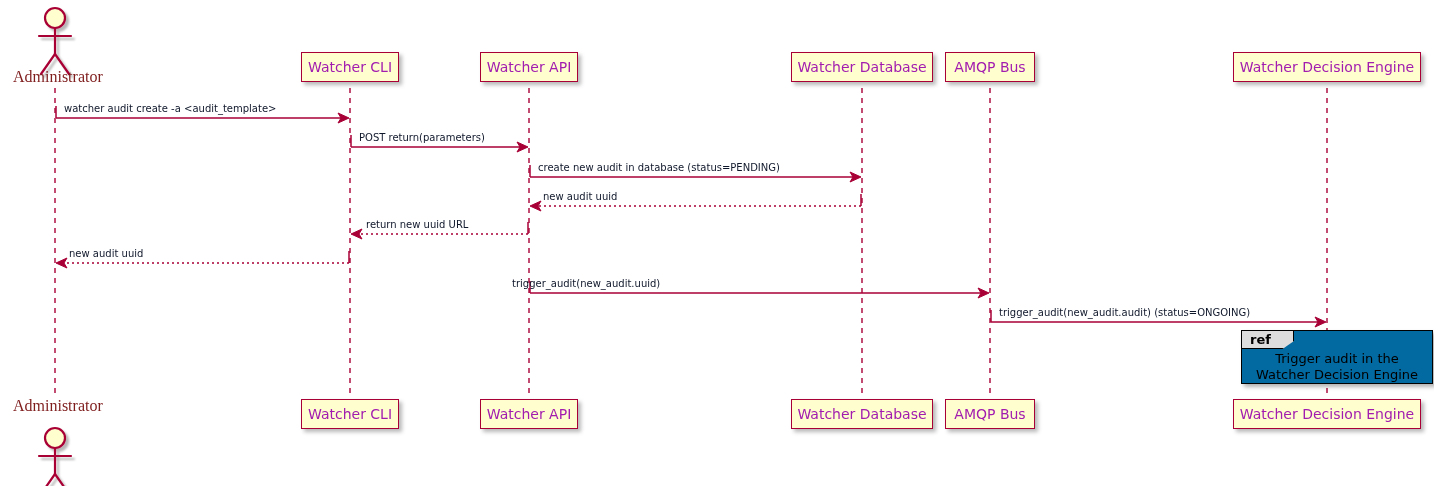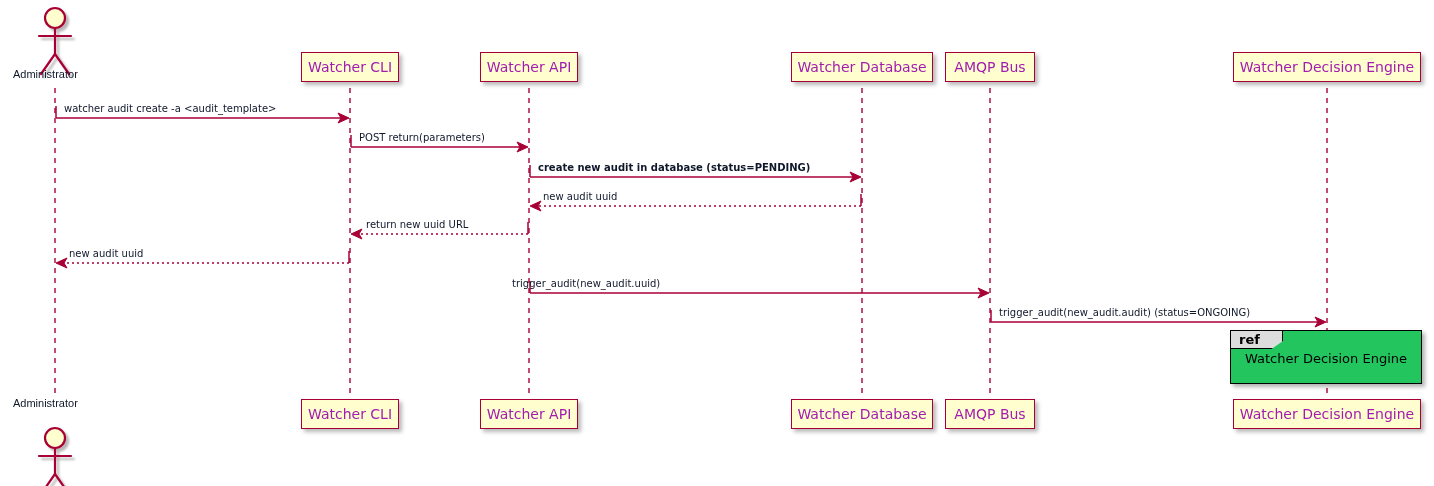--- a/index.html
+++ b/index.html
@@ -35,41 +35,42 @@
     justify-content: center;
     box-sizing: border-box;
     color: #a21caf;
     font-size: 14px;
     font-family: "DejaVu Sans", sans-serif;
     white-space: nowrap;
     line-height: 1;
   }
   .actor-label {
     position: absolute;
-    color: #0f172a;
-    font-size: 11px;
-    font-family: Liberation Sans, sans-serif;
+    color: #7f1d1d;
+    font-size: 16px;
+    font-family: Liberation Serif, serif;
     white-space: nowrap;
   }
   
   .msg-label {
     position: absolute;
     color: #0f172a;
     font-size: 10px;
     font-family: "DejaVu Sans", sans-serif;
     white-space: nowrap;
     line-height: 1;
   }
   
   .ref-box {
     position: absolute;
-    background: #22c55e;
+    background: #0369a1;
     border: 1.5px solid #000000;
     box-shadow: 3px 3px 4px rgba(0,0,0,0.30);
     box-sizing: border-box;
+    margin-left: 11px;
   }
   .ref-tab {
     position: absolute;
     left: 0;
     top: 0;
     height: 18px;
     background: #DDDDDD;
     border-right: 1.5px solid #000000;
     border-bottom: 1.5px solid #000000;
     box-sizing: border-box;
@@ -170,29 +171,30 @@
       <div class="participant-box" style="left: 791px; top: 399px; width: 142px; height: 30px;">Watcher Database</div>
       <div class="participant-box" style="left: 945px; top: 52px; width: 90px; height: 30px;">AMQP Bus</div>
       <div class="participant-box" style="left: 945px; top: 399px; width: 90px; height: 30px;">AMQP Bus</div>
       <div class="participant-box" style="left: 1233px; top: 52px; width: 188px; height: 30px;">Watcher Decision Engine</div>
       <div class="participant-box" style="left: 1233px; top: 399px; width: 188px; height: 30px;">Watcher Decision Engine</div>
     </div>
 
   <div id="label-layer">
       <div class="msg-label" style="left: 64px; top: 104px;">watcher audit create -a &lt;audit_template&gt;</div>
       <div class="msg-label" style="left: 359px; top: 133px;">POST return(parameters)</div>
-      <div class="msg-label" style="left: 538px; top: 163px; font-weight: bold;">create new audit in database (status=PENDING)</div>
+      <div class="msg-label" style="left: 538px; top: 163px;">create new audit in database (status=PENDING)</div>
       <div class="msg-label" style="left: 543px; top: 192px;">new audit uuid</div>
       <div class="msg-label" style="left: 366px; top: 220px;">return new uuid URL</div>
       <div class="msg-label" style="left: 69px; top: 249px;">new audit uuid</div>
       <div class="msg-label" style="left: 512px; top: 279px;">trigger_audit(new_audit.uuid)</div>
       <div class="msg-label" style="left: 999px; top: 308px;">trigger_audit(new_audit.audit) (status=ONGOING)</div>
     </div>
 
   <div class="ref-box" id="ref-box" style="left: 1230px; top: 330px; width: 192px; height: 54px;">
     <div class="ref-tab" id="ref-tab" style="width: 52px; clip-path: polygon(0px 0px, 100% 0px, 100% 55%, 78% 100%, 0px 100%);"></div>
     <div class="ref-tab-label">ref</div>
     <div class="ref-body" id="ref-body">
+        <div>Trigger audit in the</div>
         <div>Watcher Decision Engine</div>
       </div>
   </div>
 
 </div>
 
 </body></html>

